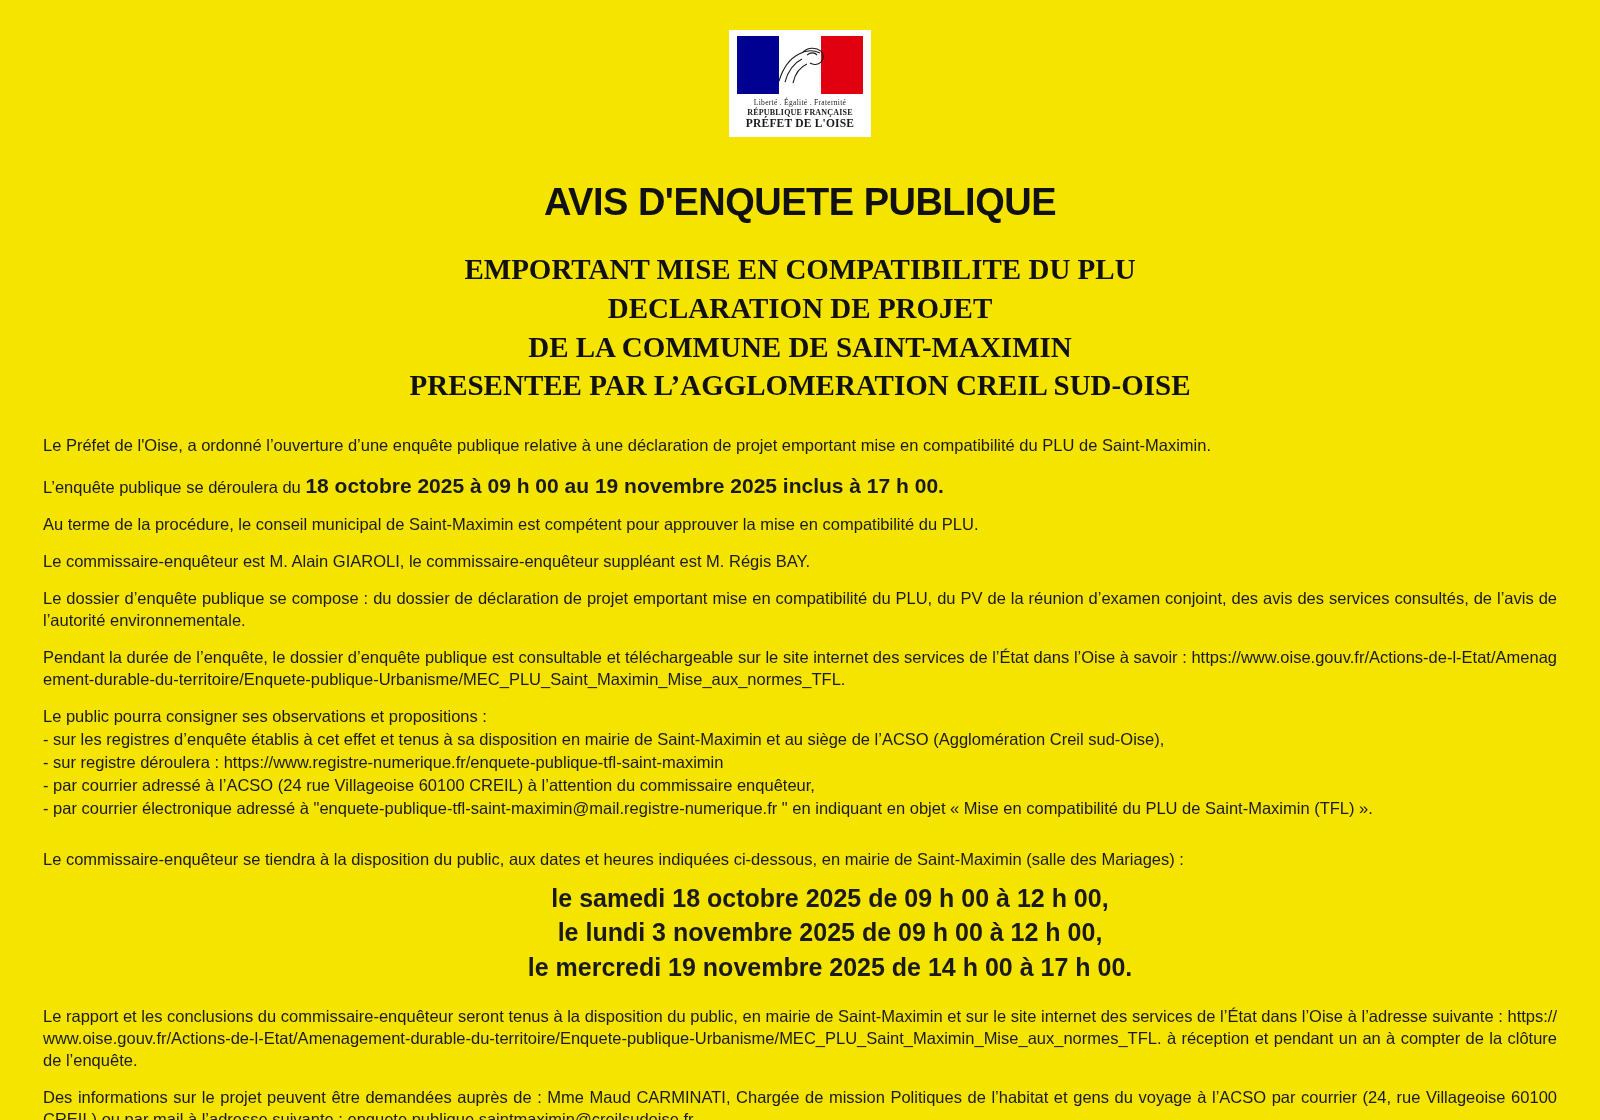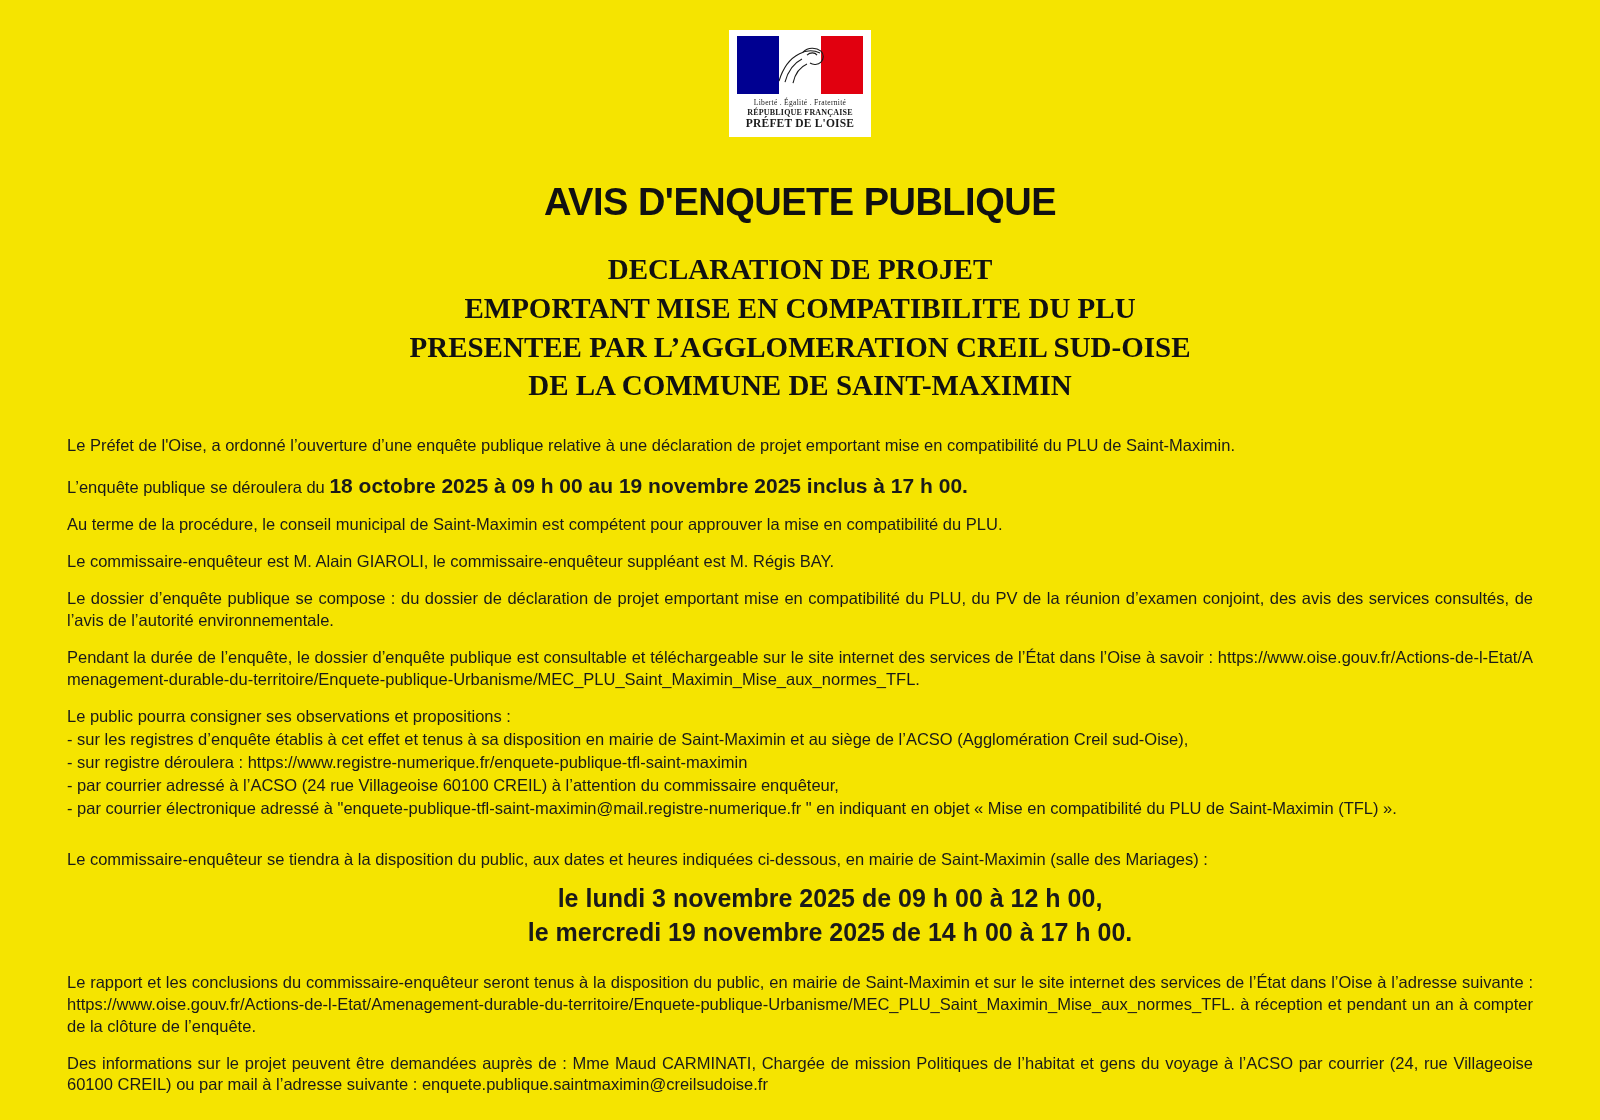--- a/index.html
+++ b/index.html
@@ -12,21 +12,21 @@
     background: #f5e400;
     font-family: "Liberation Sans", sans-serif;
     color: #1a1a1a;
     overflow: hidden;
   }
   .page {
     position: relative;
     width: 1600px;
     height: 968px;
     box-sizing: border-box;
-    padding: 0 67px;
+    padding: 0 43px;
   }
 
   
   .logo-wrap {
     display: flex;
     justify-content: center;
     padding-top: 30px;
   }
   .logo-box {
     background: #ffffff;
@@ -162,24 +162,24 @@
       </div>
       <div class="devise">Liberté . Égalité . Fraternité</div>
       <div class="rf-line">RÉPUBLIQUE FRANÇAISE</div>
       <div class="prefet-line">PRÉFET DE L'OISE</div>
     </div>
   </div>
 
   <div class="main-title">AVIS D'ENQUETE PUBLIQUE</div>
 
   <div class="subtitle">
+    <div>EMPORTANT MISE EN COMPATIBILITE DU PLU</div>
     <div>DECLARATION DE PROJET</div>
-    <div>EMPORTANT MISE EN COMPATIBILITE DU PLU</div>
+    <div>DE LA COMMUNE DE SAINT-MAXIMIN</div>
     <div>PRESENTEE PAR L’AGGLOMERATION CREIL SUD-OISE</div>
-    <div>DE LA COMMUNE DE SAINT-MAXIMIN</div>
   </div>
 
   <div class="body-text">
 
     <div class="para nojust">Le Préfet de l'Oise, a ordonné l’ouverture d’une enquête publique relative à une déclaration de projet emportant mise en compatibilité du PLU de Saint-Maximin.</div>
 
     <div class="para nojust">
       <span>L’enquête publique se déroulera du </span><span class="dates-strong">18 octobre 2025 à 09 h 00 au 19 novembre 2025 inclus à 17 h 00.</span>
     </div>
 
@@ -197,20 +197,21 @@
       <div>- sur registre déroulera : https://www.registre-numerique.fr/enquete-publique-tfl-saint-maximin</div>
       <div>- par courrier adressé à l’ACSO (24 rue Villageoise 60100 CREIL) à l’attention du commissaire enquêteur,</div>
       <div>- par courrier électronique adressé à "enquete-publique-tfl-saint-maximin@mail.registre-numerique.fr " en indiquant en objet « Mise en compatibilité du PLU de Saint-Maximin (TFL) ».</div>
     </div>
 
     <div class="spacer-sm"></div>
 
     <div class="para nojust tight">Le commissaire-enquêteur se tiendra à la disposition du public, aux dates et heures indiquées ci-dessous, en mairie de Saint-Maximin (salle des Mariages) :</div>
 
     <div class="hearing-dates">
+      <div>le samedi 18 octobre 2025 de 09 h 00 à 12 h 00,</div>
       <div>le lundi 3 novembre 2025 de 09 h 00 à 12 h 00,</div>
       <div>le mercredi 19 novembre 2025 de 14 h 00 à 17 h 00.</div>
     </div>
 
     <div class="para url-break">Le rapport et les conclusions du commissaire-enquêteur seront tenus à la disposition du public, en mairie de Saint-Maximin et sur le site internet des services de l’État dans l’Oise à l’adresse suivante : https://www.oise.gouv.fr/Actions-de-l-Etat/Amenagement-durable-du-territoire/Enquete-publique-Urbanisme/MEC_PLU_Saint_Maximin_Mise_aux_normes_TFL. à réception et pendant un an à compter de la clôture de l’enquête.</div>
 
     <div class="para">Des informations sur le projet peuvent être demandées auprès de : Mme Maud CARMINATI, Chargée de mission Politiques de l’habitat et gens du voyage à l’ACSO par courrier (24, rue Villageoise 60100 CREIL) ou par mail à l’adresse suivante : enquete.publique.saintmaximin@creilsudoise.fr</div>
 
   </div>
 </div>

